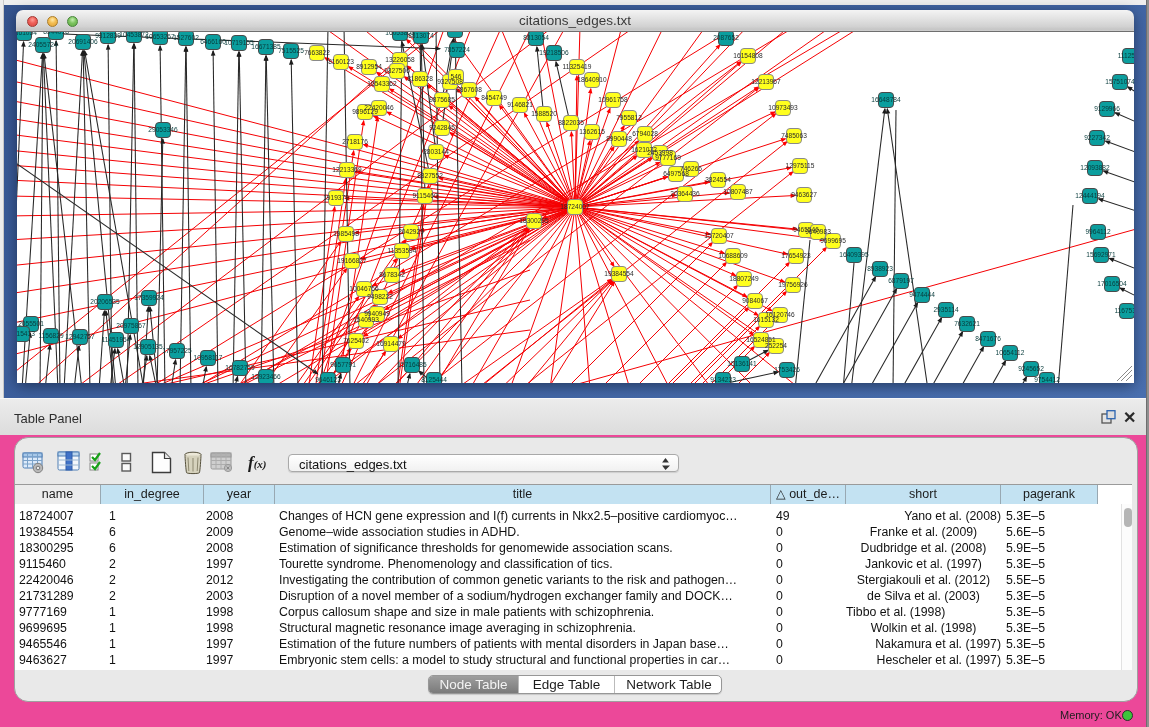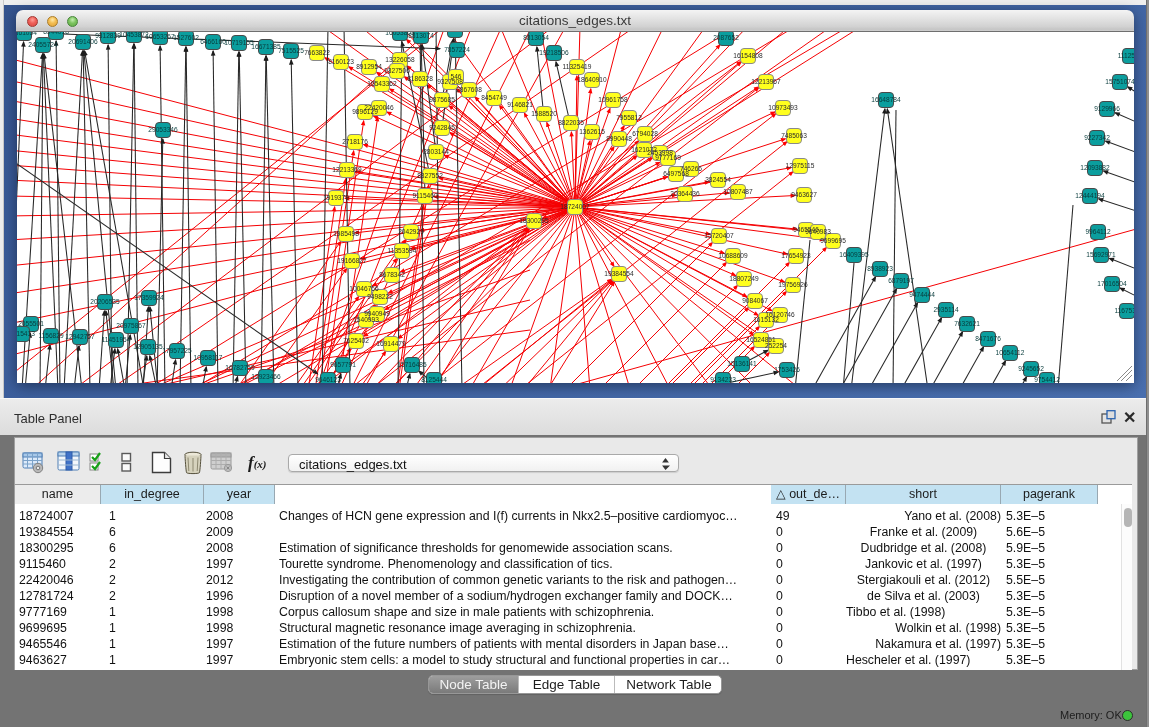--- a/index.html
+++ b/index.html
@@ -20,28 +20,28 @@
  border-bottom:1px solid #6f6f6f}
 #titlebar .title{position:absolute;left:0;right:0;top:3px;text-align:center;
  font-size:13.5px;color:#3a3a3a}
 .tl{position:absolute;top:15.5px;width:11px;height:11px;border-radius:50%}
 #tl-r{left:10.5px;background:radial-gradient(circle at 50% 32%,#ff9d96 0%,#ee5f58 45%,#d94a43 100%);border:1px solid #a33732}
 #tl-y{left:30.5px;background:radial-gradient(circle at 50% 32%,#ffe9a8 0%,#f3bd51 45%,#e0a33a 100%);border:1px solid #ab7d28}
 #tl-g{left:50.5px;background:radial-gradient(circle at 50% 32%,#c4edb2 0%,#7cc45f 45%,#62ab48 100%);border:1px solid #48853a}
 #canvas{position:absolute;left:1px;top:22px;width:1117px;height:351px;background:#fff;overflow:hidden}
 #canvas svg{position:absolute;left:0;top:0}
 
-#panel{position:absolute;left:0;top:398px;width:1146px;height:329px;background:#737373}
+#panel{position:absolute;left:0;top:398px;width:1146px;height:329px;background:#ec4899}
 #phead{position:absolute;left:0;top:0;width:1146px;height:37px;
  background:linear-gradient(180deg,#ececec,#dcdcdc);border-top:1px solid #f8f8f8}
 #phead .t{position:absolute;left:14px;top:12px;font-size:13px;color:#2e2e2e}
 #fico{position:absolute;left:1101px;top:11px;width:15px;height:14px}
 #xico{position:absolute;left:1123px;top:9px;font-size:16px;font-weight:700;color:#2a2a2a}
-#content{position:absolute;left:14px;top:39px;width:1124px;height:233px;
- background:#e9e9e9;border:1px solid #9f9f9f;border-radius:0}
+#content{position:absolute;left:14px;top:39px;width:1124px;height:265px;
+ background:#e9e9e9;border:1px solid #9f9f9f;border-radius:14px}
 
 #tbar{position:absolute;left:0;top:0;width:100%;height:44px}
 .ticon{position:absolute;top:13px}
 #dd{position:absolute;left:273px;top:16px;width:391px;height:18px;background:linear-gradient(180deg,#ffffff,#f1f1f1);
  border:1px solid #a9a9a9;border-radius:4px;box-shadow:0 1px 1px rgba(0,0,0,.12)}
 #dd .txt{position:absolute;left:10px;top:2px;font-size:13px;color:#111}
 
 #thead{position:absolute;left:0;top:46px;width:1117px;height:20px;background:#fff;border-top:1px solid #9a9a9a}
 .hc{position:absolute;top:0;height:20px;background:#c3e2f2;border-right:1px solid #98a8b2;
  font-size:12.5px;color:#1c1c1c;text-align:center;line-height:19px}
@@ -682,38 +682,40 @@
             <div class="txt">citations_edges.txt</div>
  <svg style="position:absolute;right:8px;top:3px" width="9" height="12" viewBox="0 0 9 12">
               <path d="M4.5 0l3.4 4.4H1.1z M4.5 12L1.1 7.6h7.9z" fill="#333"></path>
             </svg>
 </div>
      </div>
      <div id="thead">
           <div class="hc" style="left:0px;width:86px;background:#ececec">name</div>
 <div class="hc" style="left:86px;width:103px">in_degree</div>
 <div class="hc" style="left:189px;width:71px">year</div>
+<div class="hc" style="left:260px;width:496px">title</div>
 <div class="hc" style="left:756px;width:75px">△ out_de…</div>
 <div class="hc" style="left:831px;width:155px">short</div>
 <div class="hc" style="left:986px;width:97px">pagerank</div>
         </div>
      <div id="tbody">
           <div class="row" style="top:0px">
 <span class="c" style="left:4px">18724007</span>
 <span class="c" style="left:94px">1</span>
 <span class="c" style="left:191px">2008</span>
 <span class="c" style="left:264px">Changes of HCN gene expression and I(f) currents in Nkx2.5–positive cardiomyoc…</span>
 <span class="c" style="left:761px">49</span>
 <span class="c" style="left:831px;width:155px;text-align:right">Yano et al. (2008)</span>
 <span class="c" style="left:991px">5.3E–5</span>
 </div>
 <div class="row" style="top:16px">
 <span class="c" style="left:4px">19384554</span>
 <span class="c" style="left:94px">6</span>
 <span class="c" style="left:191px">2009</span>
+<span class="c" style="left:264px">Genome–wide association studies in ADHD.</span>
 <span class="c" style="left:761px">0</span>
 <span class="c" style="left:831px;width:155px;text-align:center">Franke et al. (2009)</span>
 <span class="c" style="left:991px">5.6E–5</span>
 </div>
 <div class="row" style="top:32px">
 <span class="c" style="left:4px">18300295</span>
 <span class="c" style="left:94px">6</span>
 <span class="c" style="left:191px">2008</span>
 <span class="c" style="left:264px">Estimation of significance thresholds for genomewide association scans.</span>
 <span class="c" style="left:761px">0</span>
@@ -732,62 +734,62 @@
 <div class="row" style="top:64px">
 <span class="c" style="left:4px">22420046</span>
 <span class="c" style="left:94px">2</span>
 <span class="c" style="left:191px">2012</span>
 <span class="c" style="left:264px">Investigating the contribution of common genetic variants to the risk and pathogen…</span>
 <span class="c" style="left:761px">0</span>
 <span class="c" style="left:831px;width:155px;text-align:center">Stergiakouli et al. (2012)</span>
 <span class="c" style="left:991px">5.5E–5</span>
 </div>
 <div class="row" style="top:80px">
-<span class="c" style="left:4px">12781724</span>
+<span class="c" style="left:4px">21731289</span>
 <span class="c" style="left:94px">2</span>
-<span class="c" style="left:191px">1996</span>
+<span class="c" style="left:191px">2003</span>
 <span class="c" style="left:264px">Disruption of a novel member of a sodium/hydrogen exchanger family and DOCK…</span>
 <span class="c" style="left:761px">0</span>
 <span class="c" style="left:831px;width:155px;text-align:center">de Silva et al. (2003)</span>
 <span class="c" style="left:991px">5.3E–5</span>
 </div>
 <div class="row" style="top:96px">
 <span class="c" style="left:4px">9777169</span>
 <span class="c" style="left:94px">1</span>
 <span class="c" style="left:191px">1998</span>
 <span class="c" style="left:264px">Corpus callosum shape and size in male patients with schizophrenia.</span>
 <span class="c" style="left:761px">0</span>
 <span class="c" style="left:831px;width:155px;text-align:left">Tibbo et al. (1998)</span>
 <span class="c" style="left:991px">5.3E–5</span>
 </div>
 <div class="row" style="top:112px">
 <span class="c" style="left:4px">9699695</span>
 <span class="c" style="left:94px">1</span>
 <span class="c" style="left:191px">1998</span>
 <span class="c" style="left:264px">Structural magnetic resonance image averaging in schizophrenia.</span>
 <span class="c" style="left:761px">0</span>
-<span class="c" style="left:831px;width:155px;text-align:right">Wolkin et al. (1998)</span>
+<span class="c" style="left:831px;width:155px;text-align:center">Wolkin et al. (1998)</span>
 <span class="c" style="left:991px">5.3E–5</span>
 </div>
 <div class="row" style="top:128px">
 <span class="c" style="left:4px">9465546</span>
 <span class="c" style="left:94px">1</span>
 <span class="c" style="left:191px">1997</span>
 <span class="c" style="left:264px">Estimation of the future numbers of patients with mental disorders in Japan base…</span>
 <span class="c" style="left:761px">0</span>
 <span class="c" style="left:831px;width:155px;text-align:right">Nakamura et al. (1997)</span>
 <span class="c" style="left:991px">5.3E–5</span>
 </div>
 <div class="row" style="top:144px">
 <span class="c" style="left:4px">9463627</span>
 <span class="c" style="left:94px">1</span>
 <span class="c" style="left:191px">1997</span>
 <span class="c" style="left:264px">Embryonic stem cells: a model to study structural and functional properties in car…</span>
 <span class="c" style="left:761px">0</span>
-<span class="c" style="left:831px;width:155px;text-align:left">Hescheler et al. (1997)</span>
+<span class="c" style="left:831px;width:155px;text-align:right">Hescheler et al. (1997)</span>
 <span class="c" style="left:991px">5.3E–5</span>
 </div>
         </div>
      <div id="vsb">
           <div class="th"></div>
         </div>
    </div>
    <div id="mem">
         <div class="t">Memory: OK</div>
         <div class="dot"></div>

